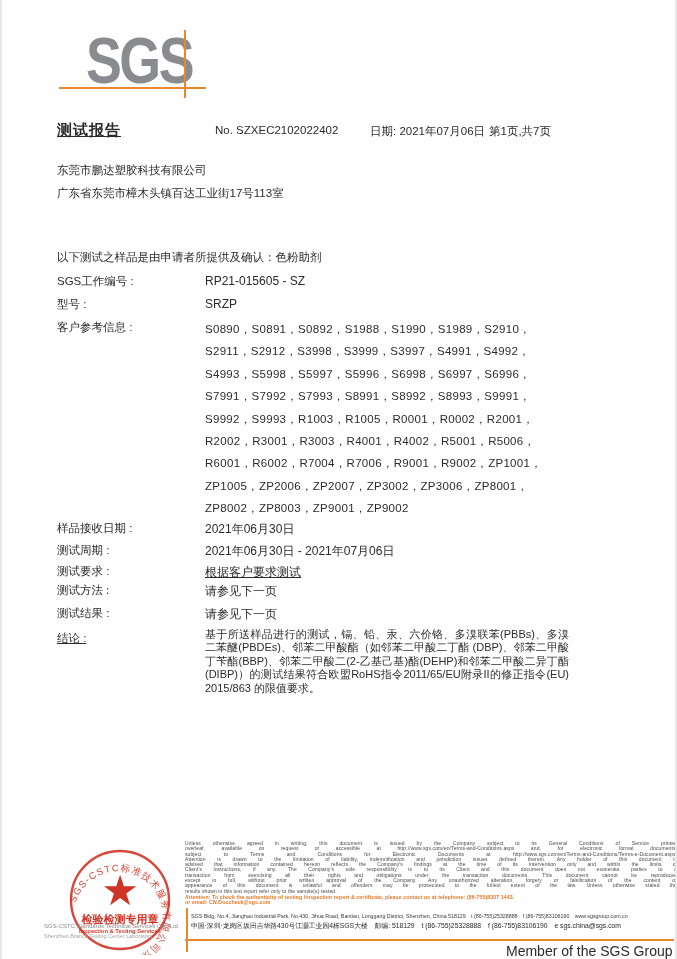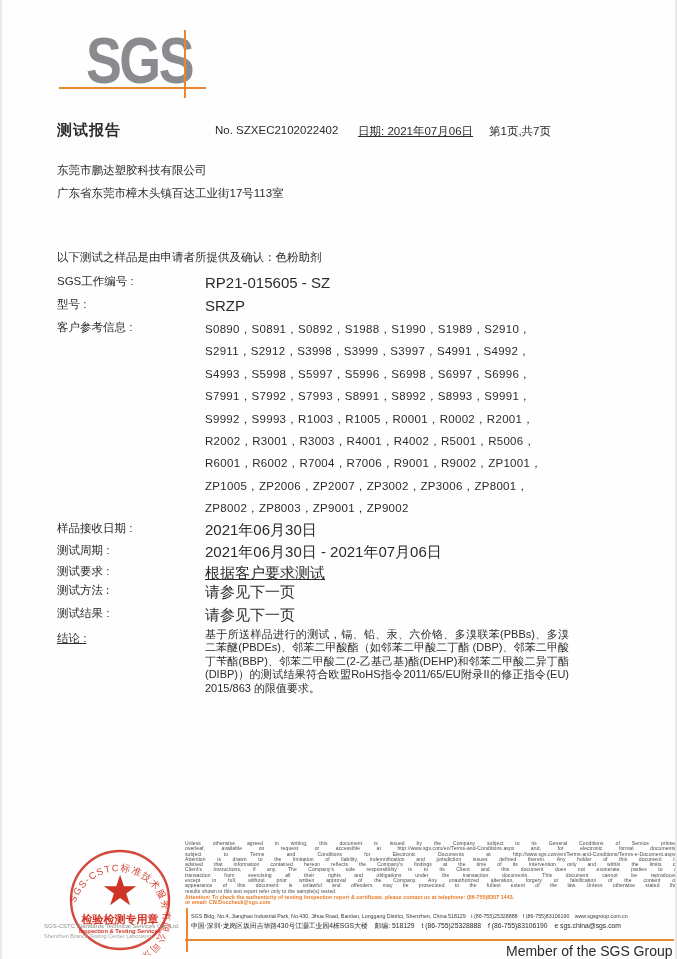--- a/index.html
+++ b/index.html
@@ -12,28 +12,28 @@
   
   .logo-text {
     position:absolute; left:84px; top:36px; font-size:64px; line-height:50px;
     font-weight:bold; color:#8a8b8e; letter-spacing:-3px;
     transform:scaleX(0.84); transform-origin:left top;
   }
   .logo-hline { position:absolute; left:57px; top:87px; width:147px; height:2px; background:#e8872e; }
   .logo-vline { position:absolute; left:182px; top:30px; width:2px; height:68px; background:#e8872e; }
   
   .hdr { position:absolute; top:124px; font-size:11.5px; white-space:nowrap; }
-  .hdr-title { left:55px; font-size:15px; font-weight:bold; letter-spacing:1px; top:121px; }
+  .hdr-title { left:55px; font-size:15px; font-weight:bold; letter-spacing:1px; top:121px;text-decoration:underline; }
   .hdr-no   { left:213px; }
-  .hdr-date { left:356px;text-decoration:underline; }
+  .hdr-date { left:368px; }
   .hdr-page { left:487px; }
   
   .line { position:absolute; left:55px; font-size:11.5px; white-space:nowrap; }
   .lbl  { position:absolute; left:55px; font-size:11.5px; white-space:nowrap; }
-  .val  { position:absolute; left:203px; font-size:15px; white-space:nowrap; }
+  .val  { position:absolute; left:203px; font-size:12px; white-space:nowrap; }
   .refs { position:absolute; left:203px; top:318px; font-size:11.5px; line-height:22.4px; letter-spacing:0.3px; }
   .conclusion-text {
     position:absolute; left:203px; top:628px; width:364px;
     font-size:11px; line-height:13.4px; white-space:normal; text-align:justify;
   }
   
   .disclaimer {
     position:absolute; left:183px; top:841px; width:492px;
     font-size:5px; line-height:5.3px; color:#4a4a4a; letter-spacing:0.1px;
   }

